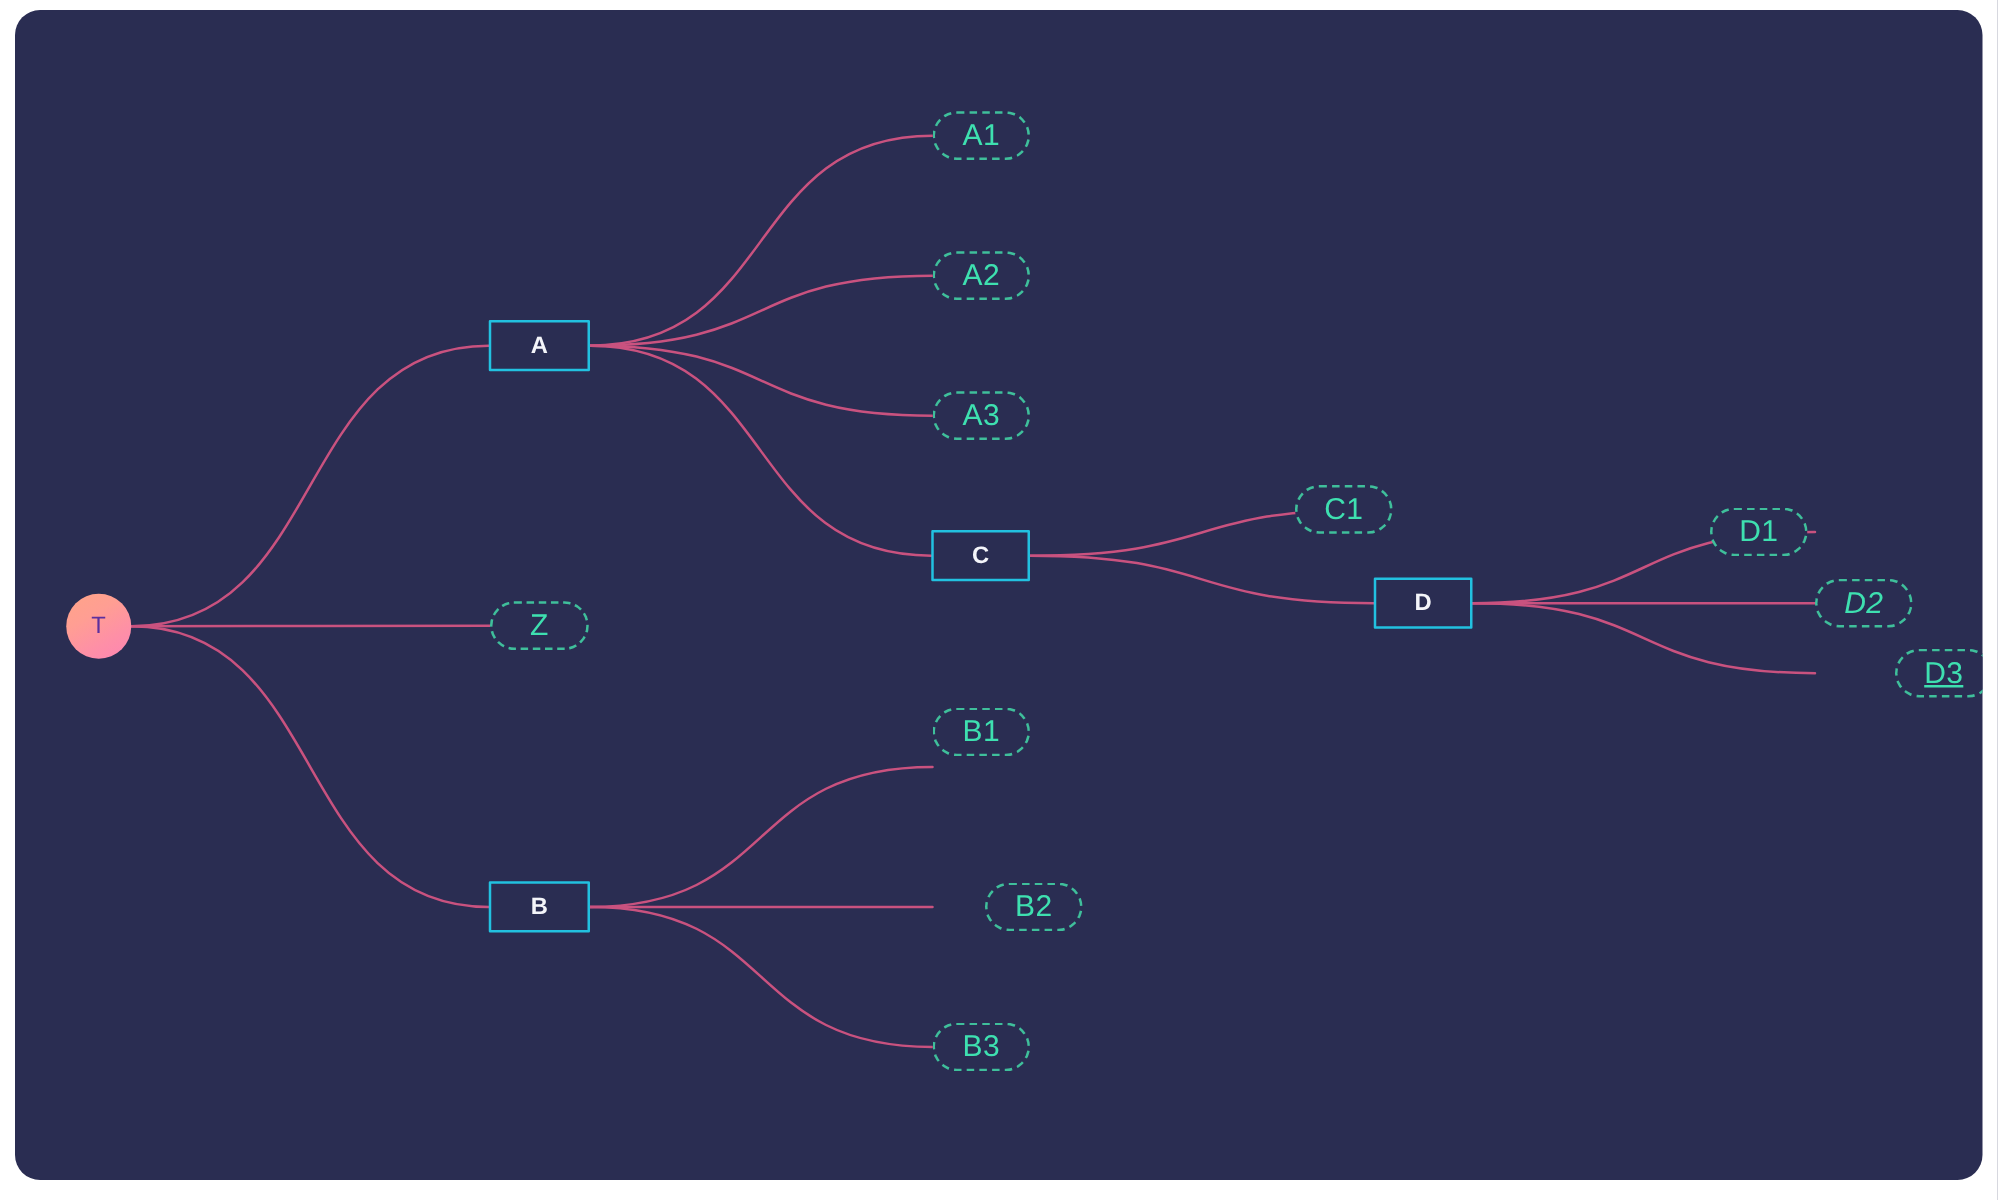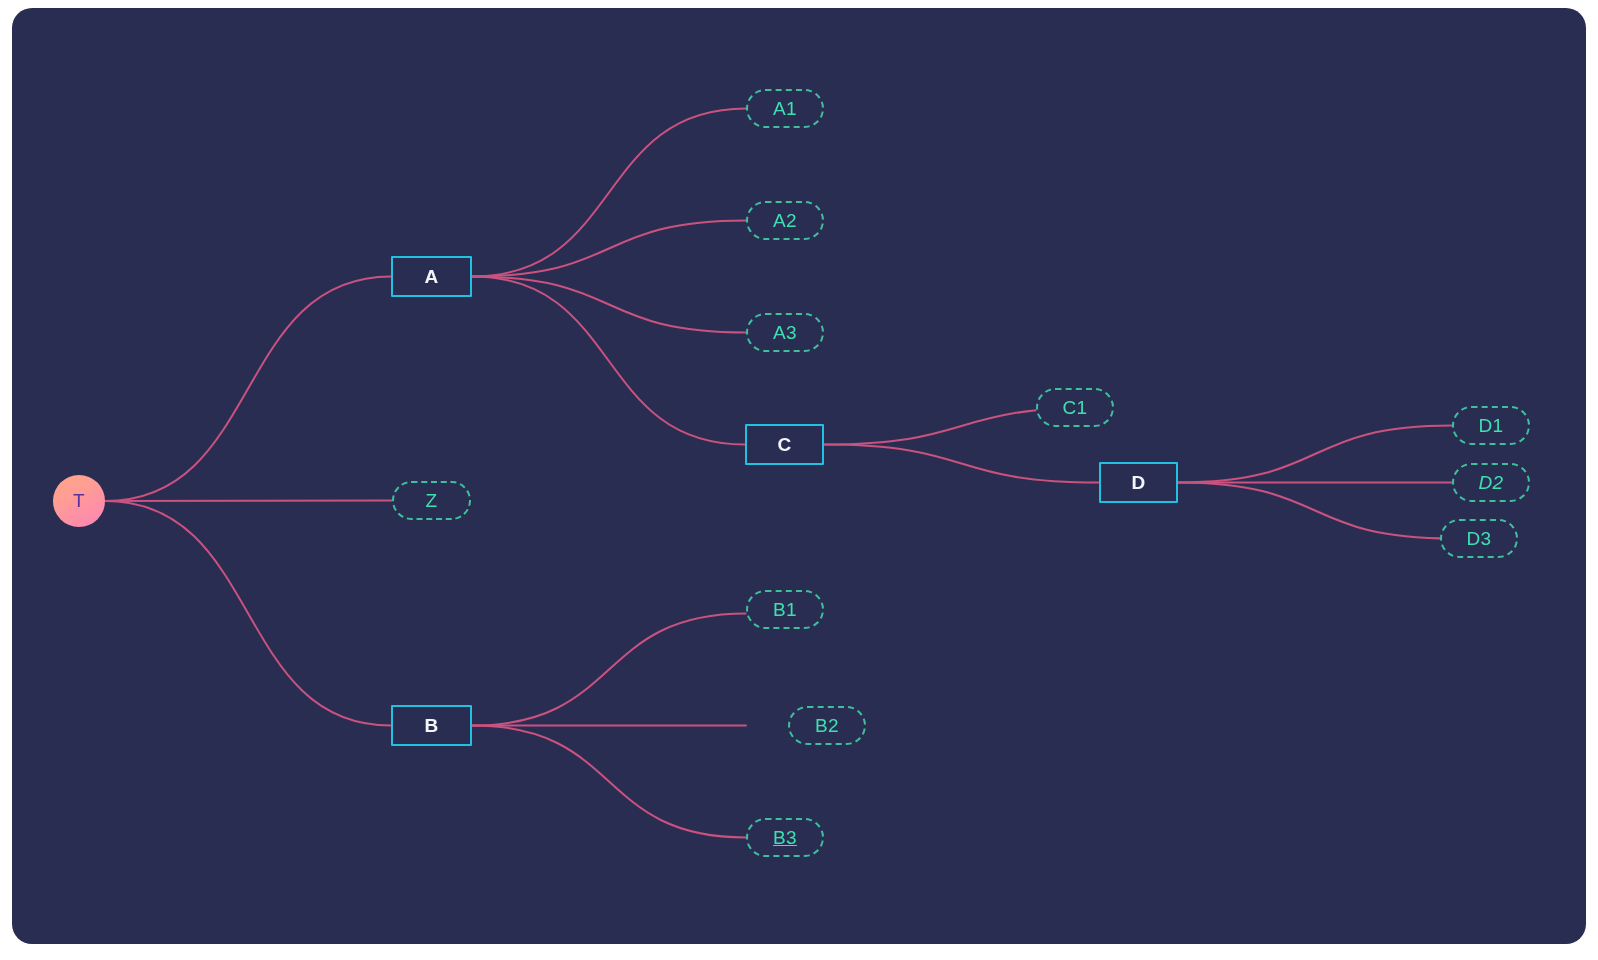--- a/index.html
+++ b/index.html
@@ -59,21 +59,21 @@
     color: #f4f5fa;
     font-size: 19px;
     font-weight: 700;
     border-radius: 1px;
     letter-spacing: 0.2px;
   }
   .node-leaf {
     background: #2a2d52;
     border: 2px dashed #3fbf9b;
     color: #3ee0b0;
-    font-size: 19px;
+    font-size: 24px;
     font-weight: 400;
     border-radius: 22px;
     letter-spacing: 0.3px;
   }
 </style>
 </head>
 <body>
 
 <div id="stage">
   <div id="canvas">
@@ -96,23 +96,23 @@
       </svg>
     <div id="node-layer">
         <div class="node node-root" style="left: 41px; top: 467px; width: 52px; height: 52px;">T</div>
         <div class="node node-box" style="left: 379px; top: 248px; width: 81px; height: 41px;">A</div>
         <div class="node node-leaf" style="left: 380px; top: 473px; width: 79px; height: 39px;">Z</div>
         <div class="node node-box" style="left: 379px; top: 697px; width: 81px; height: 41px;">B</div>
         <div class="node node-leaf" style="left: 734px; top: 81px; width: 78px; height: 39px;">A1</div>
         <div class="node node-leaf" style="left: 734px; top: 193px; width: 78px; height: 39px;">A2</div>
         <div class="node node-leaf" style="left: 734px; top: 305px; width: 78px; height: 39px;">A3</div>
         <div class="node node-box" style="left: 733px; top: 416px; width: 79px; height: 41px;">C</div>
-        <div class="node node-leaf" style="left: 734px; top: 582px; width: 78px; height: 39px;">B1</div>
+        <div class="node node-leaf" style="left: 734px; top: 558px; width: 78px; height: 39px;">B1</div>
         <div class="node node-leaf" style="left: 776px; top: 698px; width: 78px; height: 39px;">B2</div>
-        <div class="node node-leaf" style="left: 734px; top: 810px; width: 78px; height: 39px; text-decoration: underline;">B3</div>
+        <div class="node node-leaf" style="left: 734px; top: 810px; width: 78px; height: 39px;">B3</div>
         <div class="node node-leaf" style="left: 1024px; top: 380px; width: 78px; height: 39px;">C1</div>
         <div class="node node-box" style="left: 1087px; top: 454px; width: 79px; height: 41px;">D</div>
-        <div class="node node-leaf" style="left: 1440px; top: 398px; width: 78px; height: 39px;">D1</div>
+        <div class="node node-leaf" style="left: 1356px; top: 398px; width: 78px; height: 39px;">D1</div>
         <div class="node node-leaf" style="left: 1440px; top: 455px; width: 78px; height: 39px; font-style: italic;">D2</div>
-        <div class="node node-leaf" style="left: 1428px; top: 511px; width: 78px; height: 39px;">D3</div>
+        <div class="node node-leaf" style="left: 1504px; top: 511px; width: 78px; height: 39px; text-decoration: underline;">D3</div>
       </div>
   </div>
 </div>
 
 </body></html>

